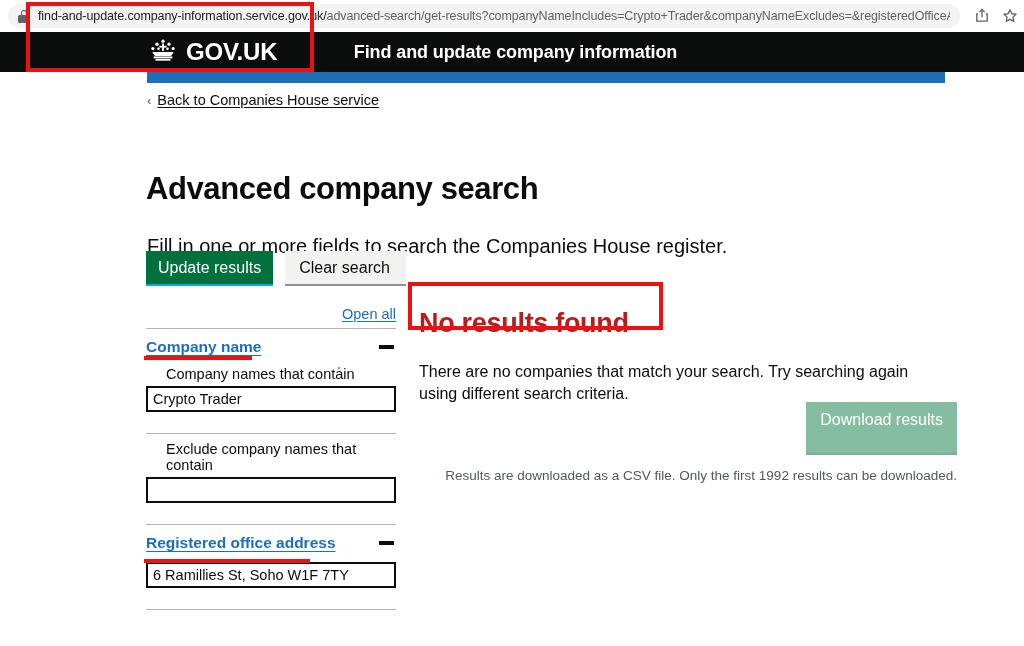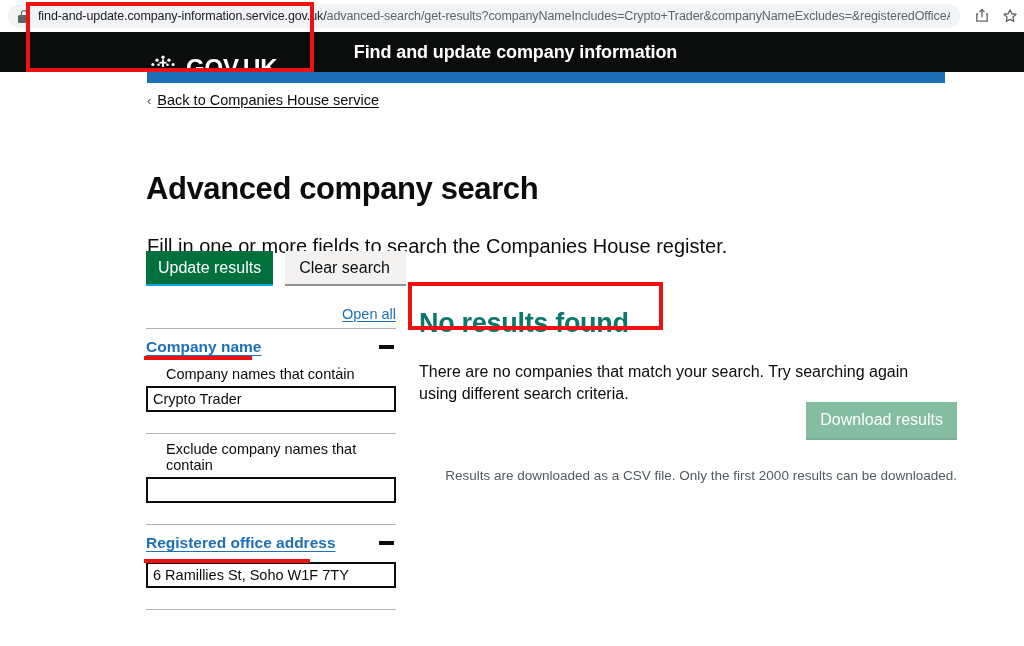--- a/index.html
+++ b/index.html
@@ -84,21 +84,21 @@
 
   
   .gov-header {
     position: absolute;
     left: 0; top: 32px;
     width: 1024px; height: 40px;
     background: #0b0c0c;
   }
   .gov-brand {
     position: absolute;
-    left: 147px; top: 16px;
+    left: 147px; top: 0;
     height: 40px;
     display: flex;
     align-items: center;
     gap: 7px;
     color: #ffffff;
     text-decoration: none;
   }
   .crown-icon { display: block; }
   .gov-brand-text {
     font-size: 24px;
@@ -272,21 +272,21 @@
     outline: none;
   }
   .field-spacer { height: 21px; }
 
   
   .results-heading {
     position: absolute;
     left: 419px; top: 203px;
     font-size: 27px;
     font-weight: bold;
-    color: #0f766e;
+    color: #b91c1c;
     letter-spacing: -0.3px;
   }
   .results-body {
     position: absolute;
     left: 419px; top: 262px;
     width: 520px;
     font-size: 16px;
     color: #0b0c0c;
     line-height: 1.35;
   }
@@ -297,21 +297,21 @@
     display: flex;
     justify-content: flex-end;
   }
   .btn-download {
     background: #85bda1;
     border: none;
     border-bottom: 2px solid #7aae95;
     color: #ffffff;
     font-family: "Liberation Sans", sans-serif;
     font-size: 16px;
-    padding: 9px 14px 9px 14px;
+    padding: 9px 14px 24px 14px;
     cursor: default;
     line-height: 1.15;
   }
   .download-note {
     position: absolute;
     left: 419px; top: 371px;
     width: 538px;
     text-align: right;
     font-size: 13.5px;
     color: #505a5f;
@@ -447,21 +447,21 @@
       </div>
 
     </div>
 
     <h2 class="results-heading">No results found</h2>
     <p class="results-body">There are no companies that match your search. Try searching again using different search criteria.</p>
 
     <div class="download-row">
       <button class="btn-download">Download results</button>
     </div>
-    <p class="download-note">Results are downloaded as a CSV file. Only the first 2000 results can be downloaded.</p>
+    <p class="download-note">Results are downloaded as a CSV file. Only the first 1992 results can be downloaded.</p>
 
     <span class="stray-dot" style="left:338px; top:284px;"></span>
   </div>
 
   <div class="anno-box" style="left:26px; top:2px; width:288px; height:70px;"></div>
   <div class="anno-box" style="left:408px; top:282px; width:255px; height:48px;"></div>
   <div class="anno-underline" style="left:144px; top:356px; width:108px;"></div>
   <div class="anno-underline" style="left:144px; top:559px; width:166px;"></div>
 
 </div>

